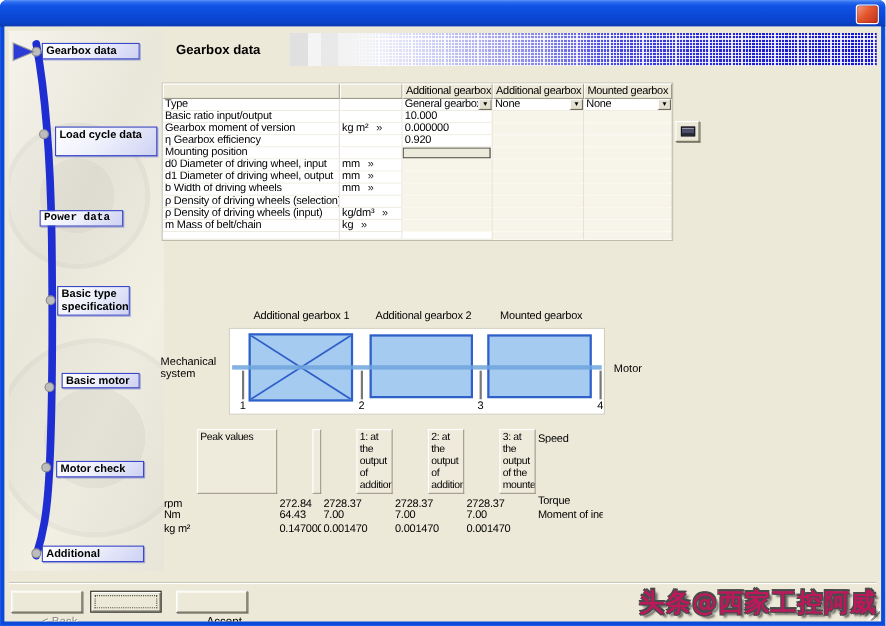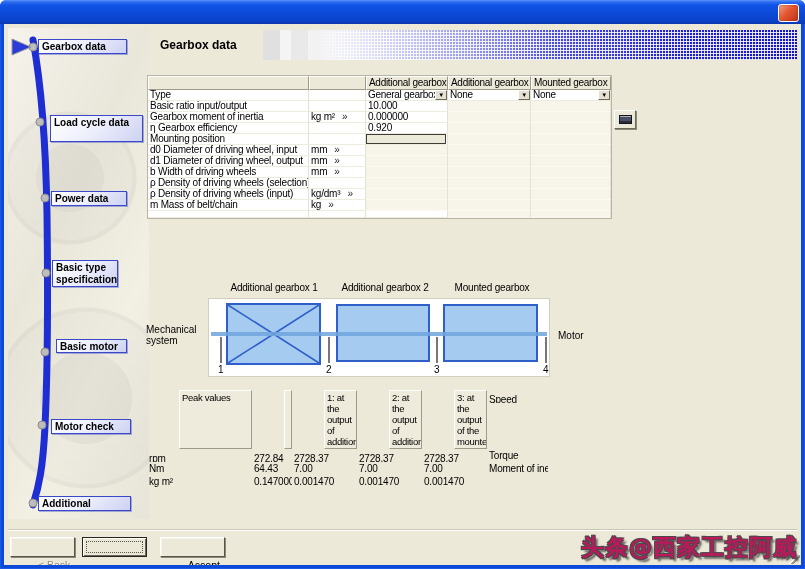--- a/index.html
+++ b/index.html
@@ -128,21 +128,21 @@
         <circle cx="41" cy="174" r="4" fill="#bdbdbd" stroke="#8a8a8a"></circle>
         <circle cx="42" cy="249" r="4" fill="#bdbdbd" stroke="#8a8a8a"></circle>
         <circle cx="41" cy="328" r="4" fill="#bdbdbd" stroke="#8a8a8a"></circle>
         <circle cx="38" cy="401" r="4" fill="#bdbdbd" stroke="#8a8a8a"></circle>
         <circle cx="29" cy="479" r="4" fill="#bdbdbd" stroke="#8a8a8a"></circle>
         <polygon points="8,15 27,23 8,31" fill="#2B3BD6" stroke="#9a9a9a"></polygon>
       </svg>
 
       <div class="step" style="left:34px;top:15px;width:89px;height:15px;">Gearbox data</div>
       <div class="step" style="left:46px;top:91px;width:93px;height:27px;">Load cycle data</div>
-      <div class="step" style="left:47px;top:167px;width:76px;height:15px;">Power data</div>
+      <div class="step" style="left:32px;top:167px;width:76px;height:15px;font-family:Liberation Mono, monospace;">Power data</div>
       <div class="step two" style="left:48px;top:236px;width:66px;height:27px;">Basic type specifications</div>
       <div class="step two" style="left:52px;top:315px;width:71px;height:14px;">Basic motor type</div>
       <div class="step" style="left:47px;top:395px;width:80px;height:15px;">Motor check</div>
       <div class="step" style="left:34px;top:472px;width:93px;height:15px;">Additional version</div>
 
       <div class="heading">Gearbox data</div>
       <div class="banner">
         <div class="banner-photo"></div>
       </div>
 
@@ -164,21 +164,21 @@
           </div>
           <div class="td combo-cell">
             <span class="combo-text">None</span>
             <div class="combo-btn">▼</div>
           </div>
           <div class="td">Basic ratio input/output</div>
           <div class="td unit-cell"></div>
           <div class="td">10.000</div>
           <div class="td dim"></div>
           <div class="td dim"></div>
-          <div class="td">Gearbox moment of inertia</div>
+          <div class="td">Gearbox moment of version</div>
           <div class="td unit-cell">
             <span>kg m²</span>
             <span class="unit-more">»</span>
           </div>
           <div class="td">0.000000</div>
           <div class="td dim"></div>
           <div class="td dim"></div>
           <div class="td">η Gearbox efficiency</div>
           <div class="td unit-cell"></div>
           <div class="td">0.920</div>

